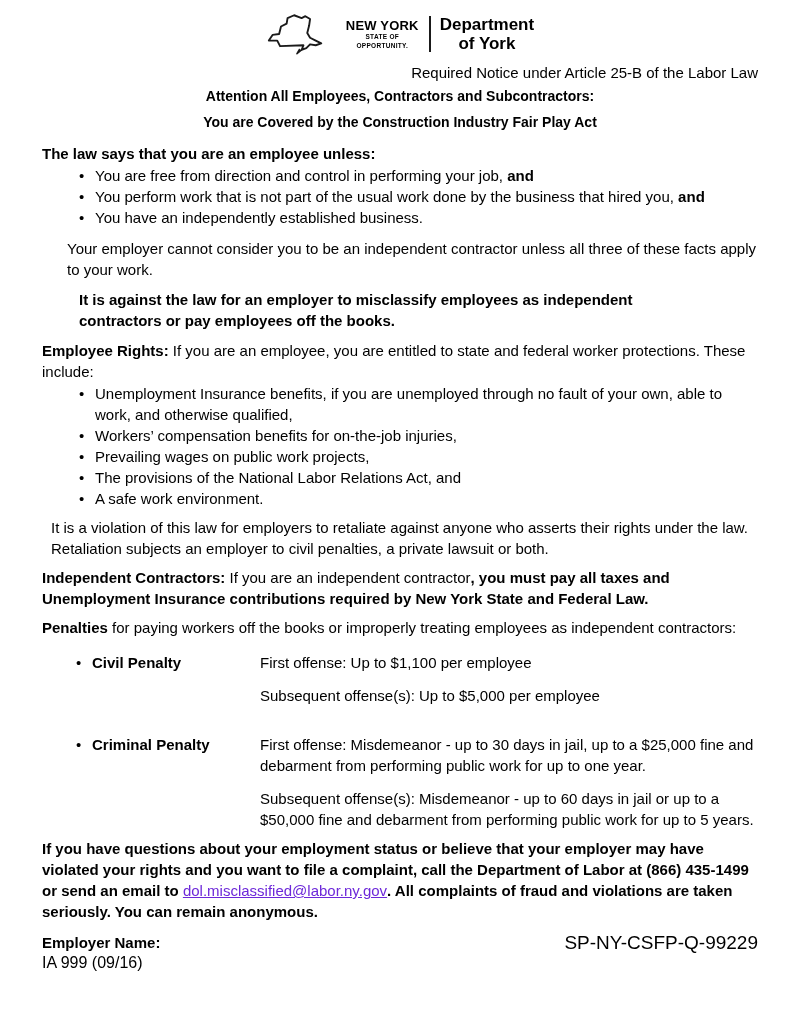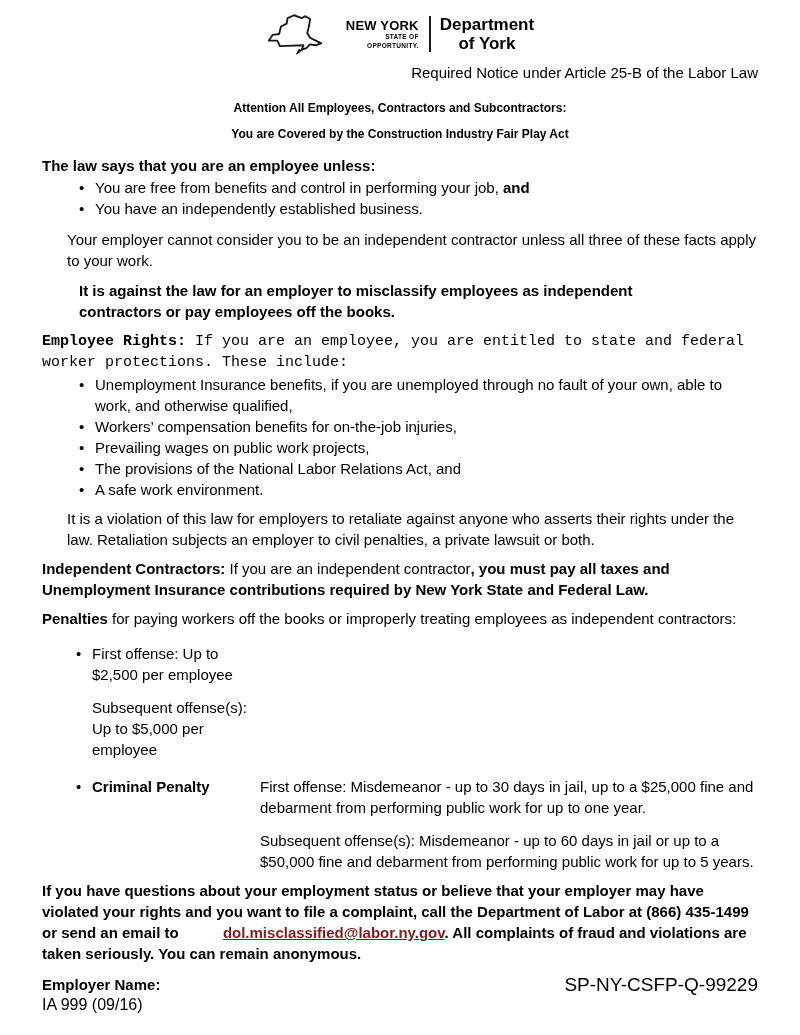--- a/index.html
+++ b/index.html
@@ -16,66 +16,66 @@
   .page { padding: 12px 42px 3px 42px; }
 
   
   .logo-row {
     display: flex;
     justify-content: center;
     align-items: center;
     height: 44px;
   }
   .ny-outline { width: 60px; height: 44px; flex: 0 0 auto; }
-  .brand { margin-left: 20px; text-align: right; }
+  .brand { margin-left: 20px; text-align: center; }
   .brand-name { font-weight: bold; font-size: 13px; line-height: 13px; letter-spacing: .2px; }
   .brand-sub  { font-weight: bold; font-size: 6.5px; line-height: 7.5px; letter-spacing: .3px; margin-top: 1px; }
   .logo-divider { width: 2px; height: 36px; background: #1a1a1a; margin: 0 9px 0 10px; }
   .dept { font-weight: bold; font-size: 17px; line-height: 19px; text-align: center; }
 
   .notice { text-align: right; margin-top: 6px; }
 
   .doc-title {
     text-align: center;
     font-weight: bold;
-    font-size: 12px;
+    font-size: 14px;
     line-height: 26px;
-    margin-top: 12px;
+    margin-top: 0;
   }
 
   
   .law-heading { font-weight: bold; margin-top: 8px; }
   ul.bullets { list-style: none; margin: 1px 0 0 33px; }
   ul.bullets li { position: relative; padding-left: 20px; }
   ul.bullets li::before { content: "\2022"; position: absolute; left: 4px; }
   .bold { font-weight: bold; }
 
   .para-indent { margin-top: 10px; margin-left: 25px; }
   .bold-warning { font-weight: bold; margin-top: 9px; margin-left: 37px; max-width: 600px; }
 
-  .er-intro { margin-top: 9px; font-family: Liberation Mono, monospace; }
-  .violation { margin-top: 8px; margin-left: 25px; }
+  .er-intro { margin-top: 9px; }
+  .violation { margin-top: 8px; margin-left: 9px; }
   .ic-para { margin-top: 8px; }
   .pen-intro { margin-top: 8px; }
 
   
   .pen-row {
     display: grid;
     grid-template-columns: 20px 168px 1fr;
     margin: 14px 4px 0 30px;
   }
-  .pen-row.second { margin-top: 16px; }
+  .pen-row.second { margin-top: 28px; }
   .pen-bullet { position: relative; }
   .pen-bullet::before { content: "\2022"; position: absolute; left: 4px; }
   .pen-name { font-weight: bold; }
   .pen-desc p + p { margin-top: 12px; }
 
   
   .questions { font-weight: bold; margin-top: 8px; }
-  .email-link { color: #7f1d1d; text-decoration: underline; cursor: pointer; font-weight: bold; margin-left: 40px; }
+  .email-link { color: #6d28d9; text-decoration: underline; cursor: pointer; font-weight: normal; }
 
   .footer-row {
     display: flex;
     justify-content: space-between;
     align-items: flex-start;
     margin-top: 10px;
   }
   .employer-label { font-weight: bold; }
   .doc-code { font-size: 19px; line-height: 18px; padding-top: 2px; }
   .form-number { font-size: 16px; line-height: 15px; margin-top: 2px; }
@@ -104,21 +104,22 @@
 
   <div class="notice">Required Notice under Article 25-B of the Labor Law</div>
 
   <div class="doc-title">
     <div>Attention All Employees, Contractors and Subcontractors:</div>
     <div>You are Covered by the Construction Industry Fair Play Act</div>
   </div>
 
   <div class="law-heading">The law says that you are an employee unless:</div>
   <ul class="bullets">
-    <li><span>You are free from benefits and control in performing your job,</span><span class="bold"> and</span></li>
+    <li><span>You are free from direction and control in performing your job,</span><span class="bold"> and</span></li>
+    <li><span>You perform work that is not part of the usual work done by the business that hired you,</span><span class="bold"> and</span></li>
     <li><span>You have an independently established business.</span><span class="bold"></span></li>
   </ul>
 
   <p class="para-indent">Your employer cannot consider you to be an independent contractor unless all three of these facts apply to your work.</p>
 
   <p class="bold-warning">It is against the law for an employer to misclassify employees as independent contractors or pay employees off the books.</p>
 
   <p class="er-intro">
     <span class="bold">Employee Rights:</span><span> If you are an employee, you are entitled to state and federal worker protections. These include:</span>
   </p>
@@ -135,22 +136,23 @@
   <p class="ic-para">
     <span class="bold">Independent Contractors:</span><span> If you are an independent contractor</span><span class="bold">, you must pay all taxes and Unemployment Insurance contributions required by New York State and Federal Law.</span>
   </p>
 
   <p class="pen-intro">
     <span class="bold">Penalties</span><span> for paying workers off the books or improperly treating employees as independent contractors:</span>
   </p>
 
   <div class="pen-row">
     <div class="pen-bullet"></div>
+    <div class="pen-name">Civil Penalty</div>
     <div class="pen-desc">
-      <p>First offense: Up to $2,500 per employee</p>
+      <p>First offense: Up to $1,100 per employee</p>
       <p>Subsequent offense(s): Up to $5,000 per employee</p>
     </div>
   </div>
 
   <div class="pen-row second">
     <div class="pen-bullet"></div>
     <div class="pen-name">Criminal Penalty</div>
     <div class="pen-desc">
       <p>First offense: Misdemeanor - up to 30 days in jail, up to a $25,000 fine and debarment from performing public work for up to one year.</p>
       <p>Subsequent offense(s): Misdemeanor - up to 60 days in jail or up to a $50,000 fine and debarment from performing public work for up to 5 years.</p>

